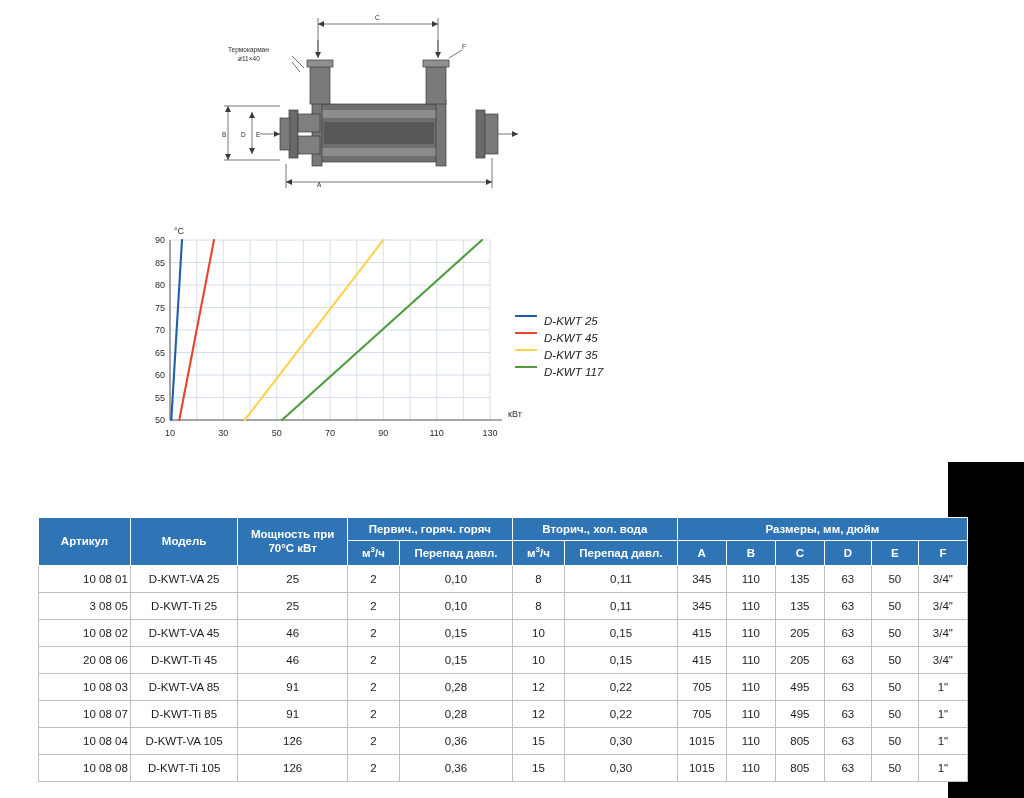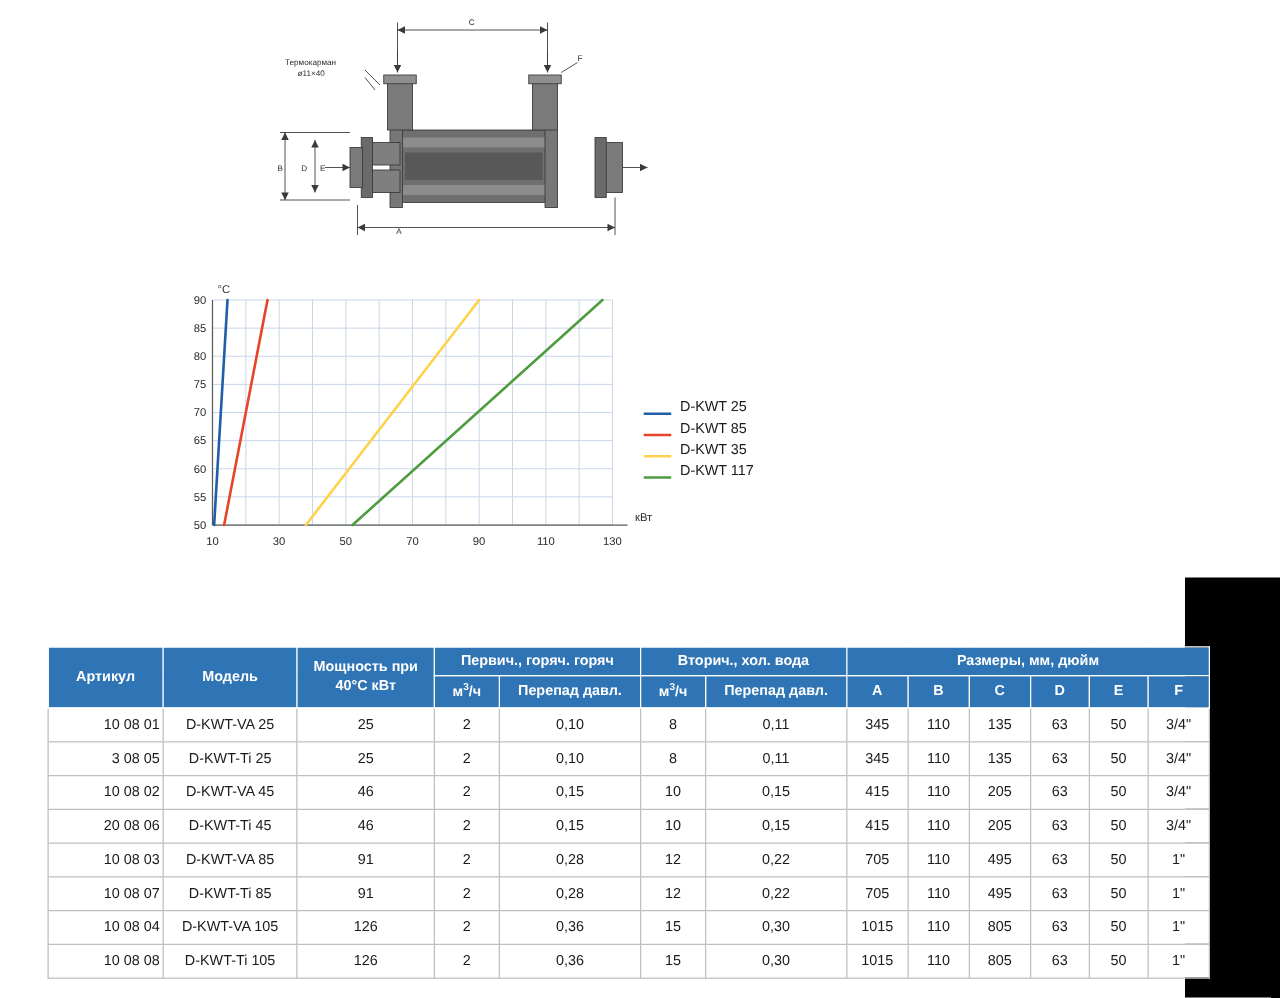--- a/index.html
+++ b/index.html
@@ -38,22 +38,23 @@
   #legend {
     position: absolute;
     left: 515px;
     top: 315px;
     width: 130px;
     font-size: 11.5px;
     color: #1b1b1b;
   }
   .legend-row {
     display: flex;
-    align-items: flex-end;
+    align-items: flex-start;
     height: 17px;
+    font-style: italic;
   }
   .legend-swatch {
     width: 22px;
     height: 2px;
     margin-right: 7px;
     flex: 0 0 auto;
   }
 
   
   #black-box {
@@ -248,21 +249,21 @@
   </svg>
 </div>
 
 <div id="legend">
   <div class="legend-row">
     <span class="legend-swatch" style="background:#1f5fa9"></span>
     <span>D-KWT 25</span>
   </div>
   <div class="legend-row">
     <span class="legend-swatch" style="background:#e8442a"></span>
-    <span>D-KWT 85</span>
+    <span>D-KWT 45</span>
   </div>
   <div class="legend-row">
     <span class="legend-swatch" style="background:#ffd24d"></span>
     <span>D-KWT 35</span>
   </div>
   <div class="legend-row">
     <span class="legend-swatch" style="background:#4f9c3f"></span>
     <span>D-KWT 117</span>
   </div>
 </div>
@@ -283,21 +284,21 @@
       <col style="width:47px">
       <col style="width:47px">
       <col style="width:45px">
       <col style="width:45px">
       <col style="width:47px">
     </colgroup>
     <thead>
       <tr>
         <th rowspan="2">Артикул</th>
         <th rowspan="2">Модель</th>
-        <th rowspan="2">Мощность при 40°C кВт</th>
+        <th rowspan="2">Мощность при 70°C кВт</th>
         <th colspan="2">Первич., горяч. горяч</th>
         <th colspan="2">Вторич., хол. вода</th>
         <th colspan="6">Размеры, мм, дюйм</th>
       </tr>
       <tr>
         <th>м<span class="sup-small">3</span>/ч</th>
         <th>Перепад давл.</th>
         <th>м<span class="sup-small">3</span>/ч</th>
         <th>Перепад давл.</th>
         <th>A</th>

